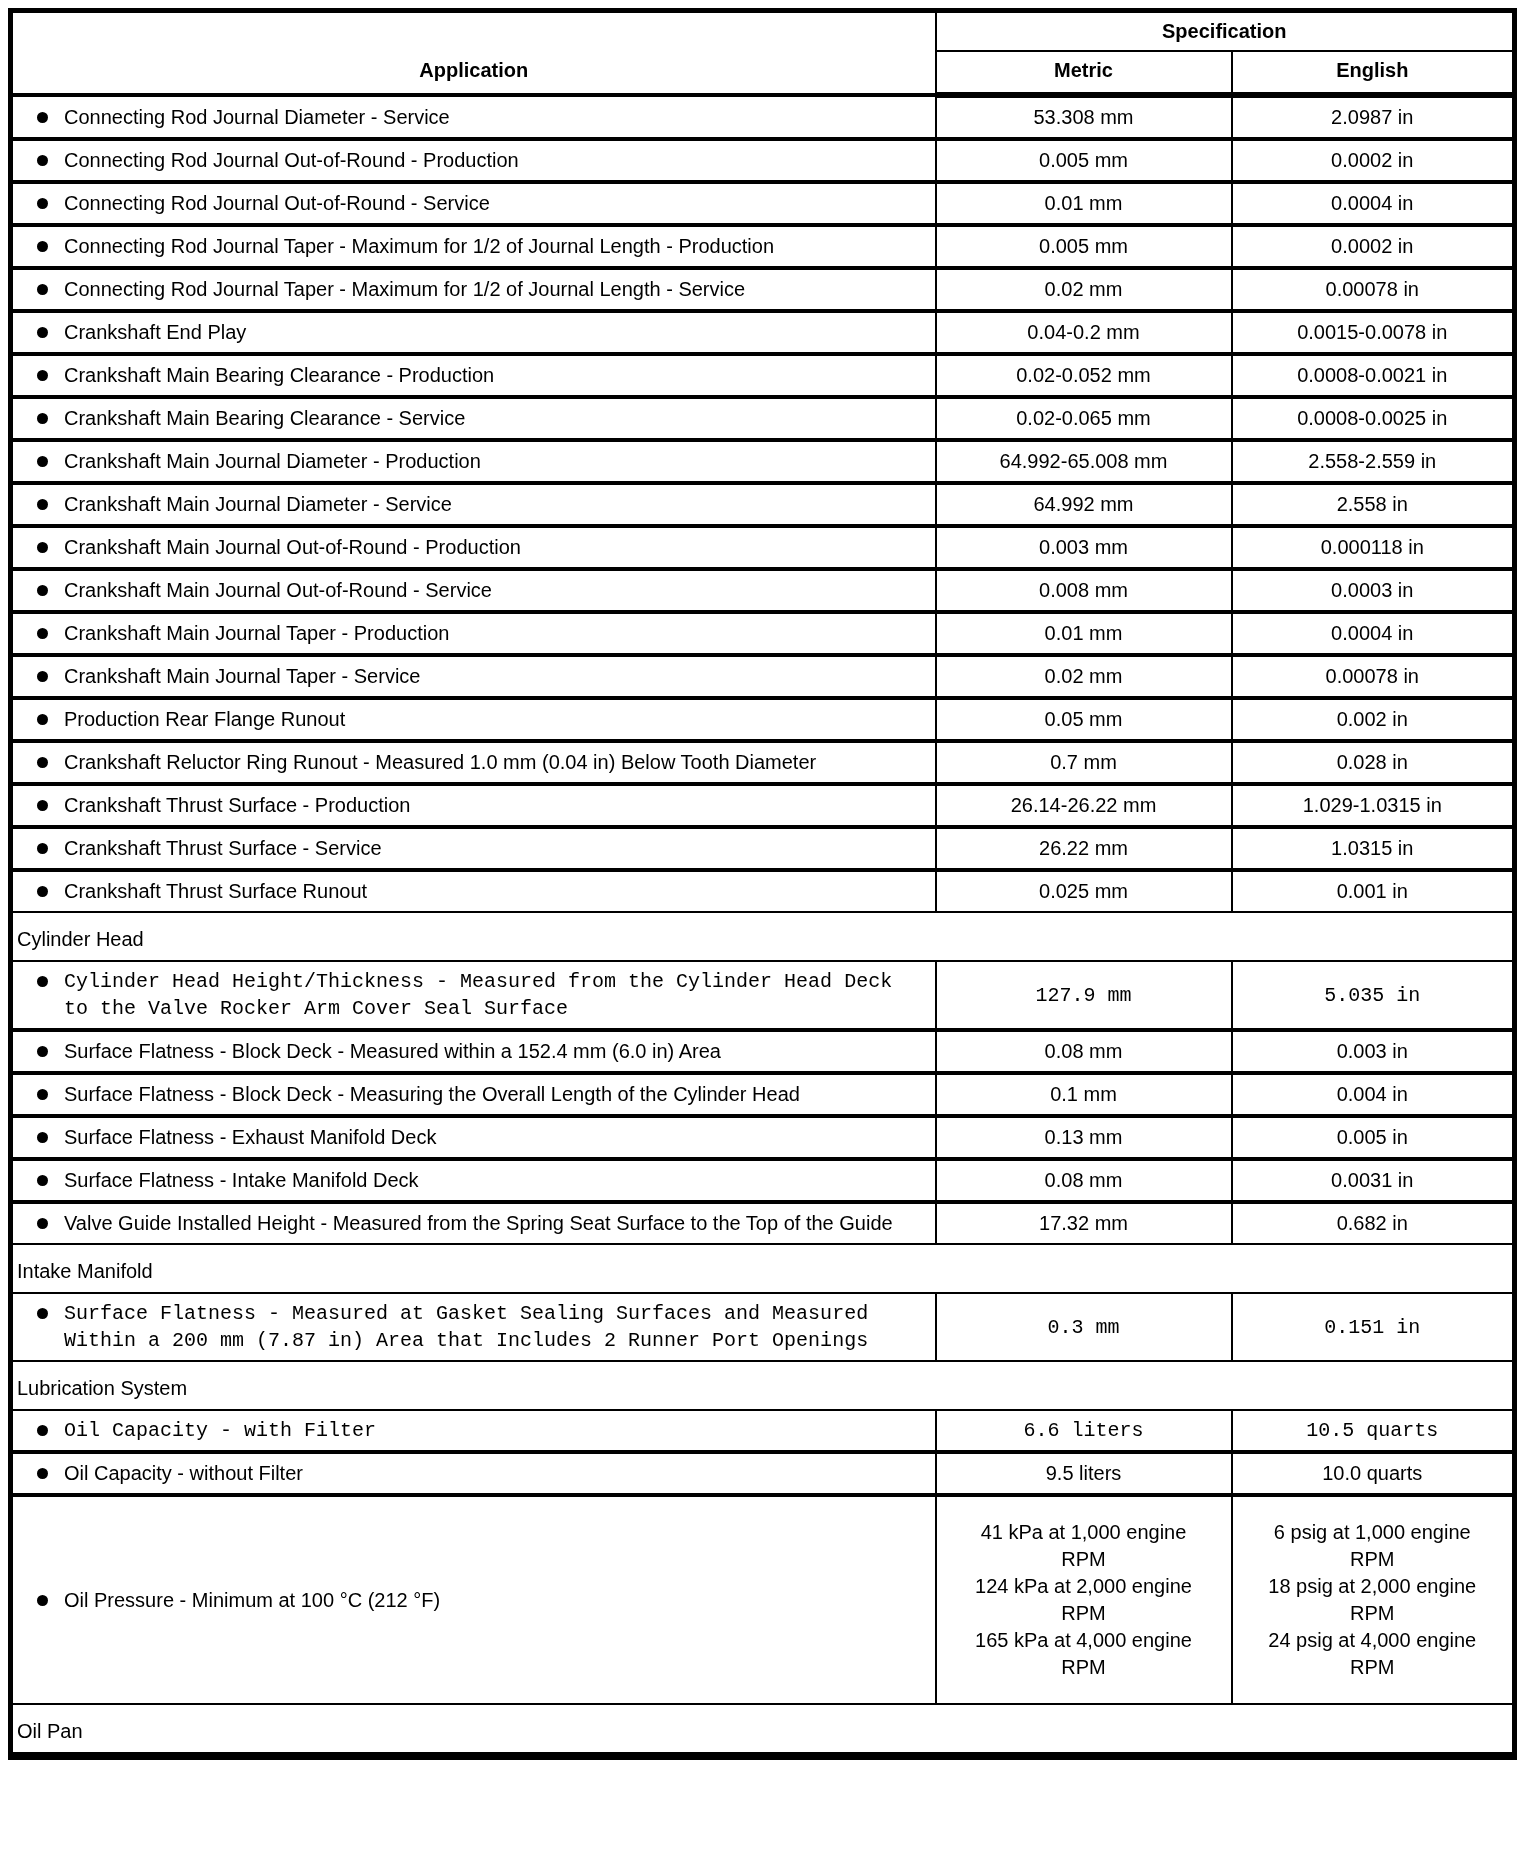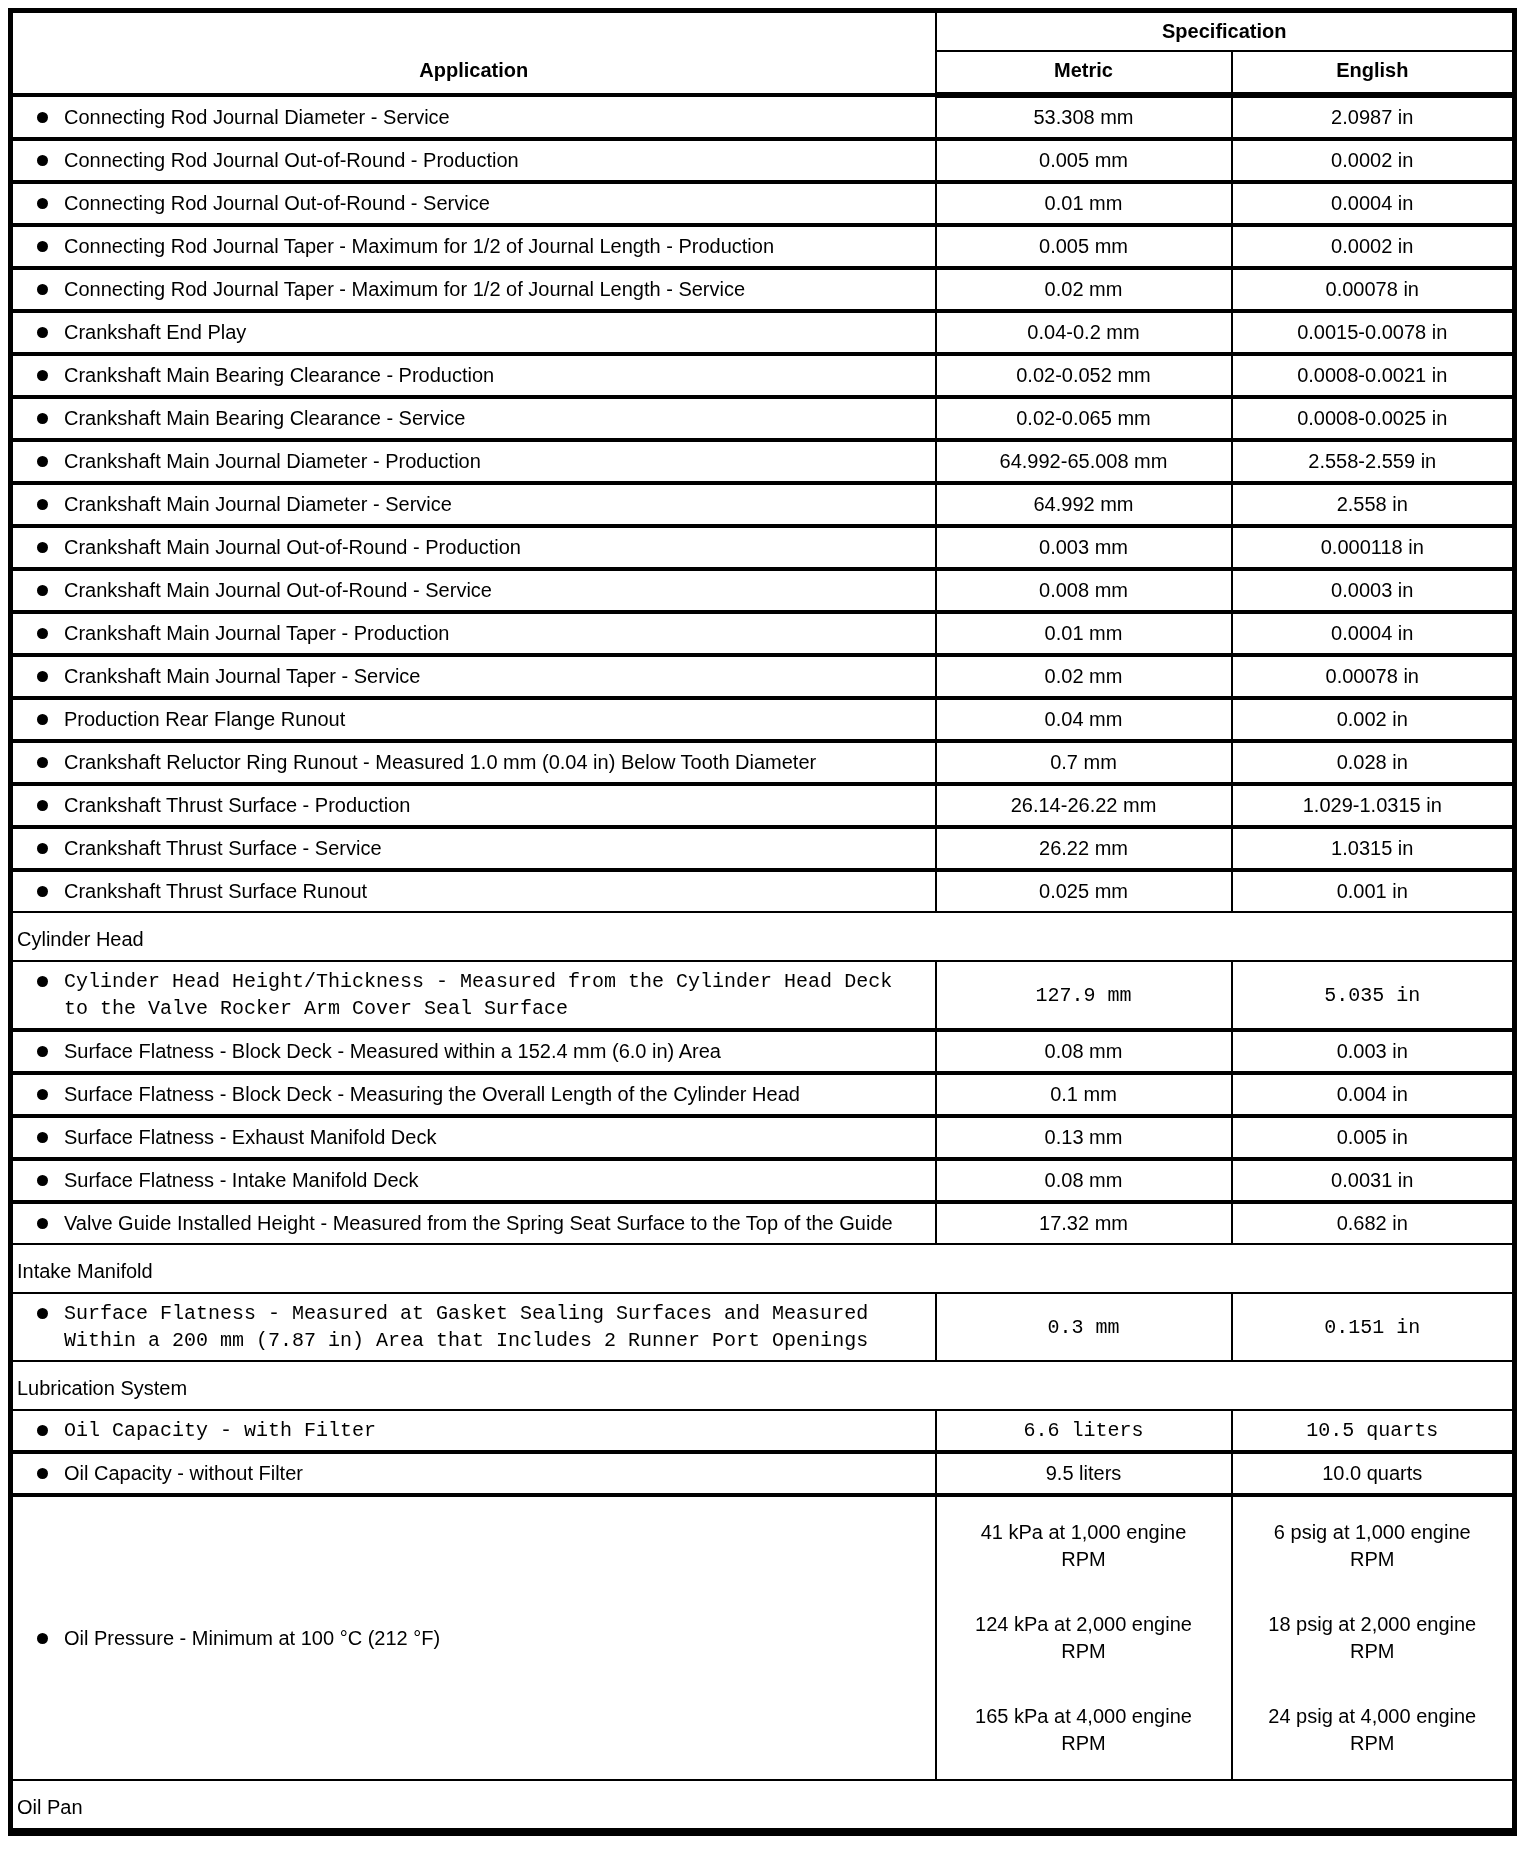--- a/index.html
+++ b/index.html
@@ -92,21 +92,21 @@
   td.section-cell {
     padding: 13px 8px 7px 4px;
     text-align: left;
   }
 
   .vgroup {
     max-width: 240px;
     margin-left: auto;
     margin-right: auto;
   }
-  .vgroup + .vgroup { margin-top: 38px; }
+  .vgroup + .vgroup { }
   td.tall-cell { padding: 22px 4px; }
 </style>
 </head>
 <body>
 
 <div class="page">
   <table class="spec-table">
     <colgroup>
       <col class="c-app">
       <col class="c-metric">
@@ -263,21 +263,21 @@
           <td class="val-cell metric-cell"><span>0.02 mm</span></td>
           <td class="val-cell english-cell"><span>0.00078 in</span></td>
         </tr>
         <tr class="data-row">
           <td class="app-cell">
             <div class="app-flex">
               <span class="bullet"></span>
               <span class="app-text">Production Rear Flange Runout</span>
             </div>
           </td>
-          <td class="val-cell metric-cell"><span>0.04 mm</span></td>
+          <td class="val-cell metric-cell"><span>0.05 mm</span></td>
           <td class="val-cell english-cell"><span>0.002 in</span></td>
         </tr>
         <tr class="data-row">
           <td class="app-cell">
             <div class="app-flex">
               <span class="bullet"></span>
               <span class="app-text">Crankshaft Reluctor Ring Runout - Measured 1.0 mm (0.04 in) Below Tooth Diameter</span>
             </div>
           </td>
           <td class="val-cell metric-cell"><span>0.7 mm</span></td>

